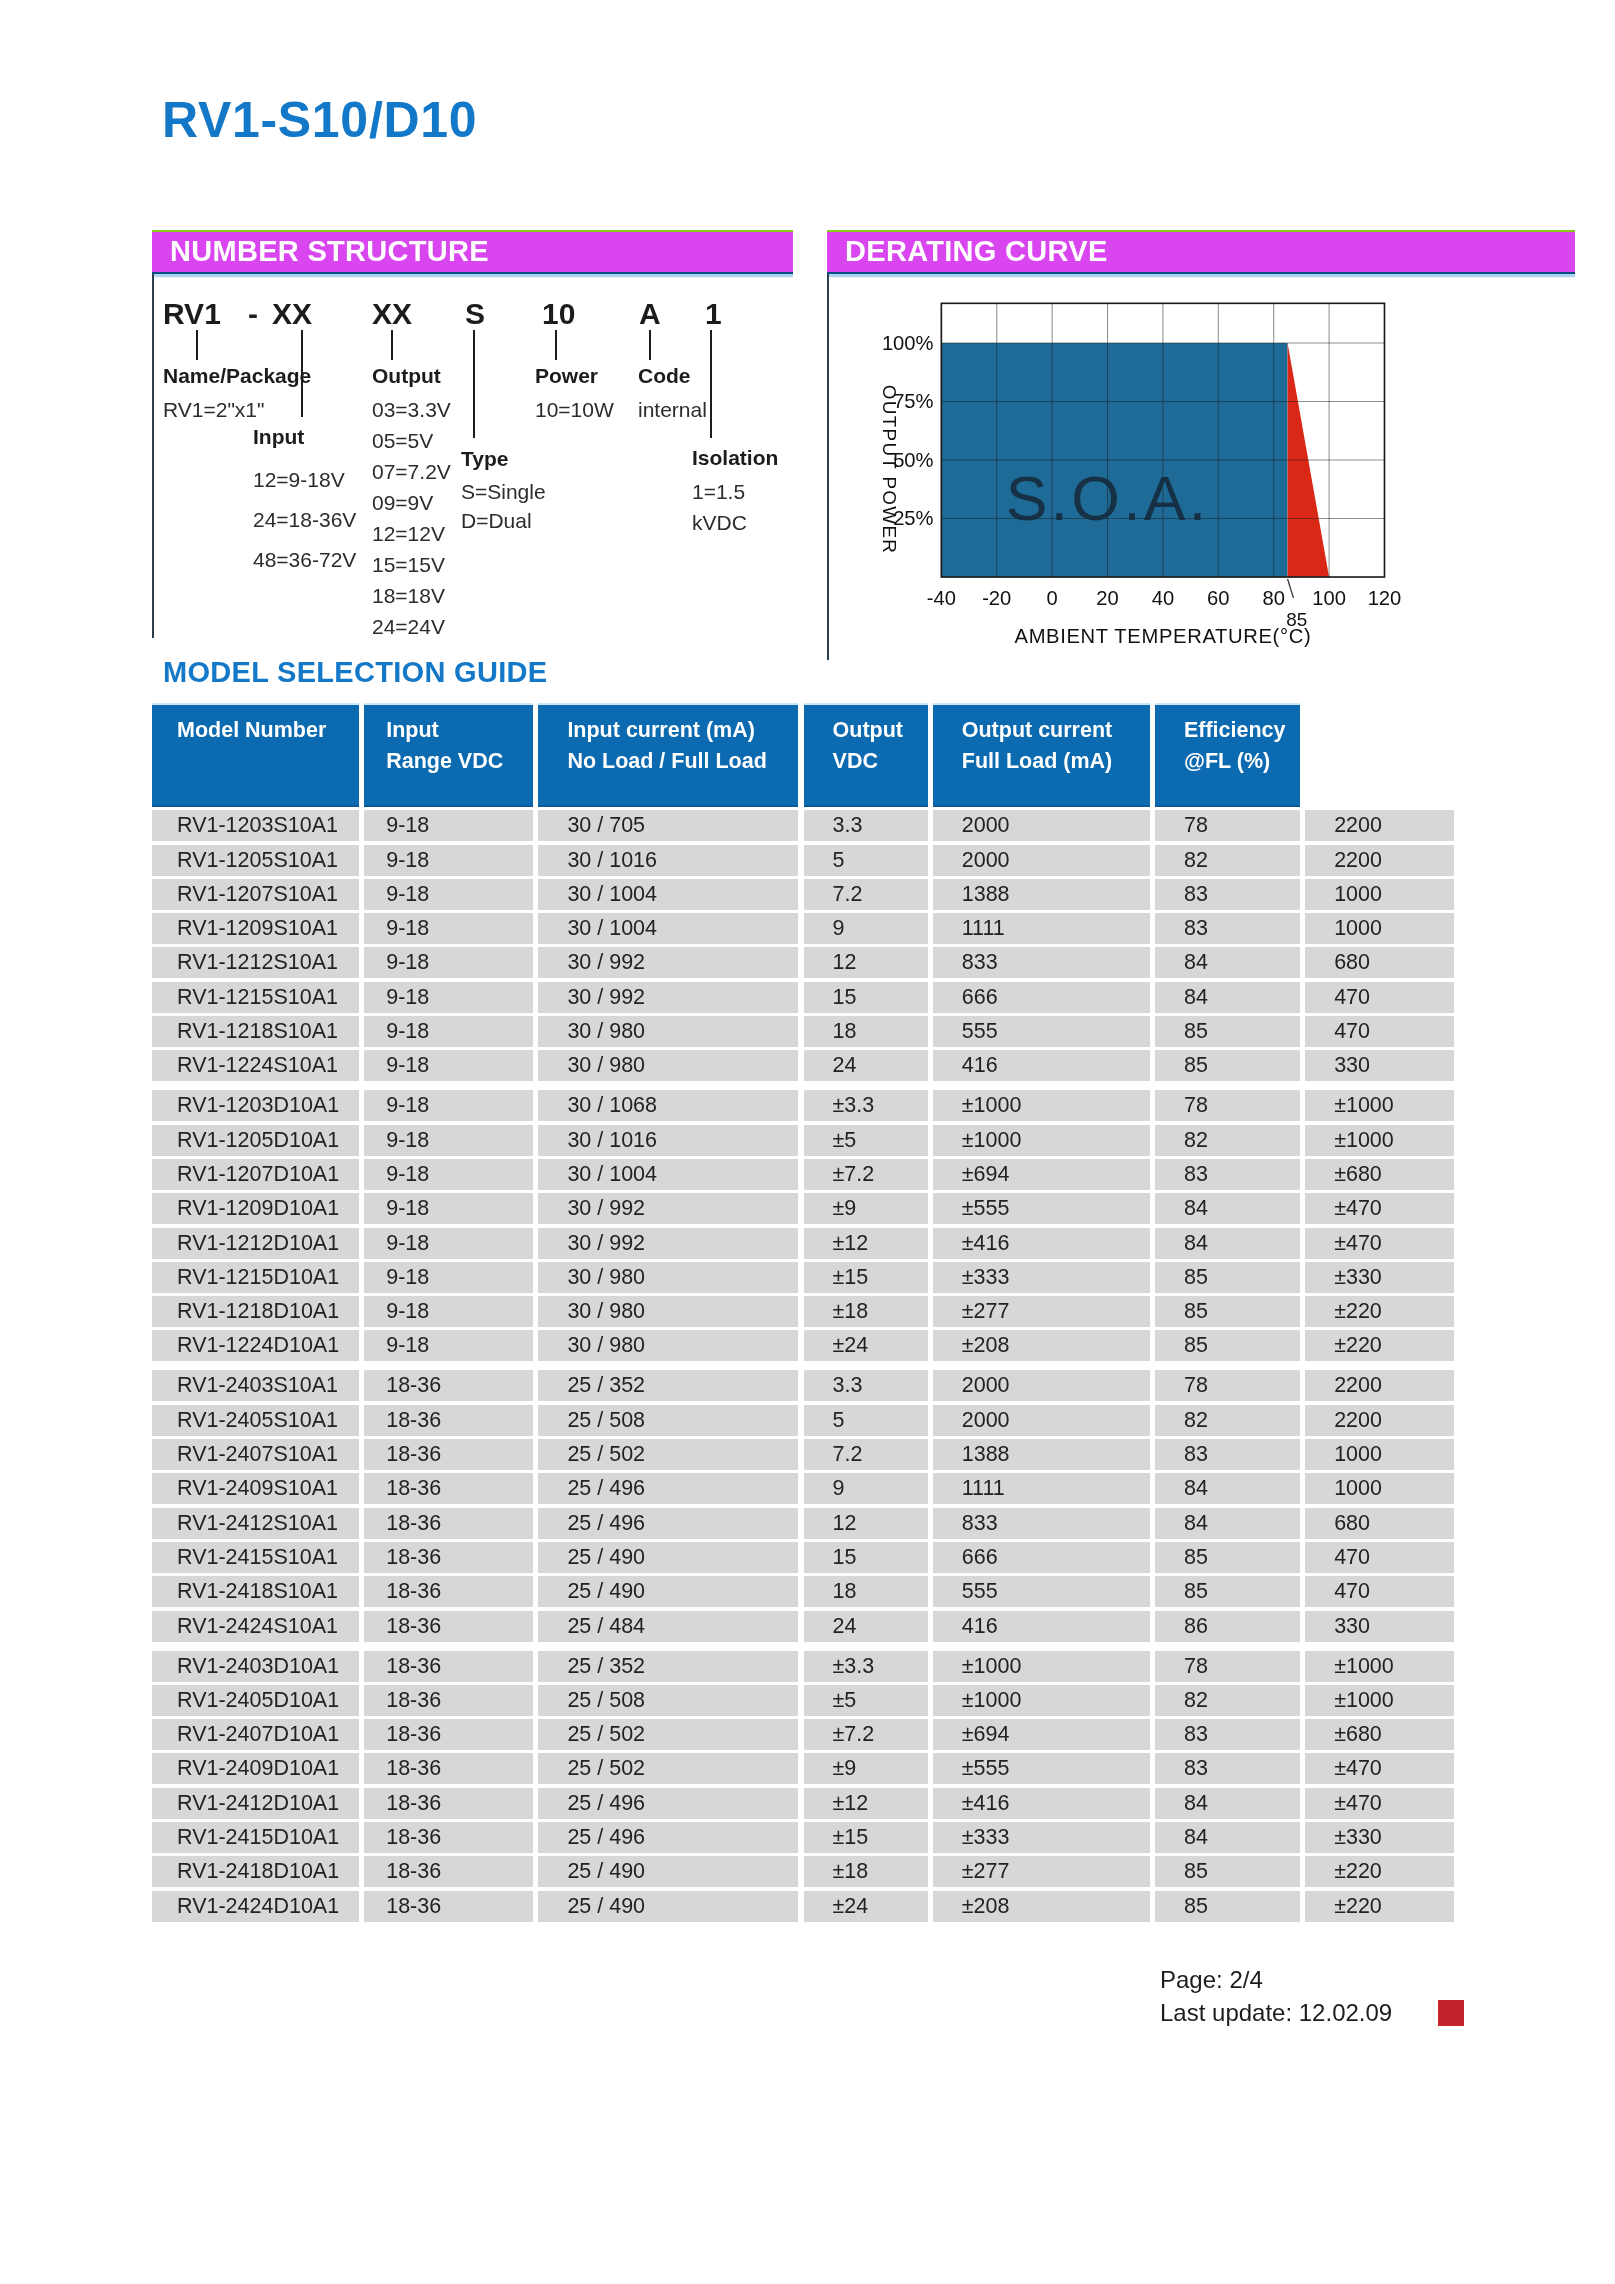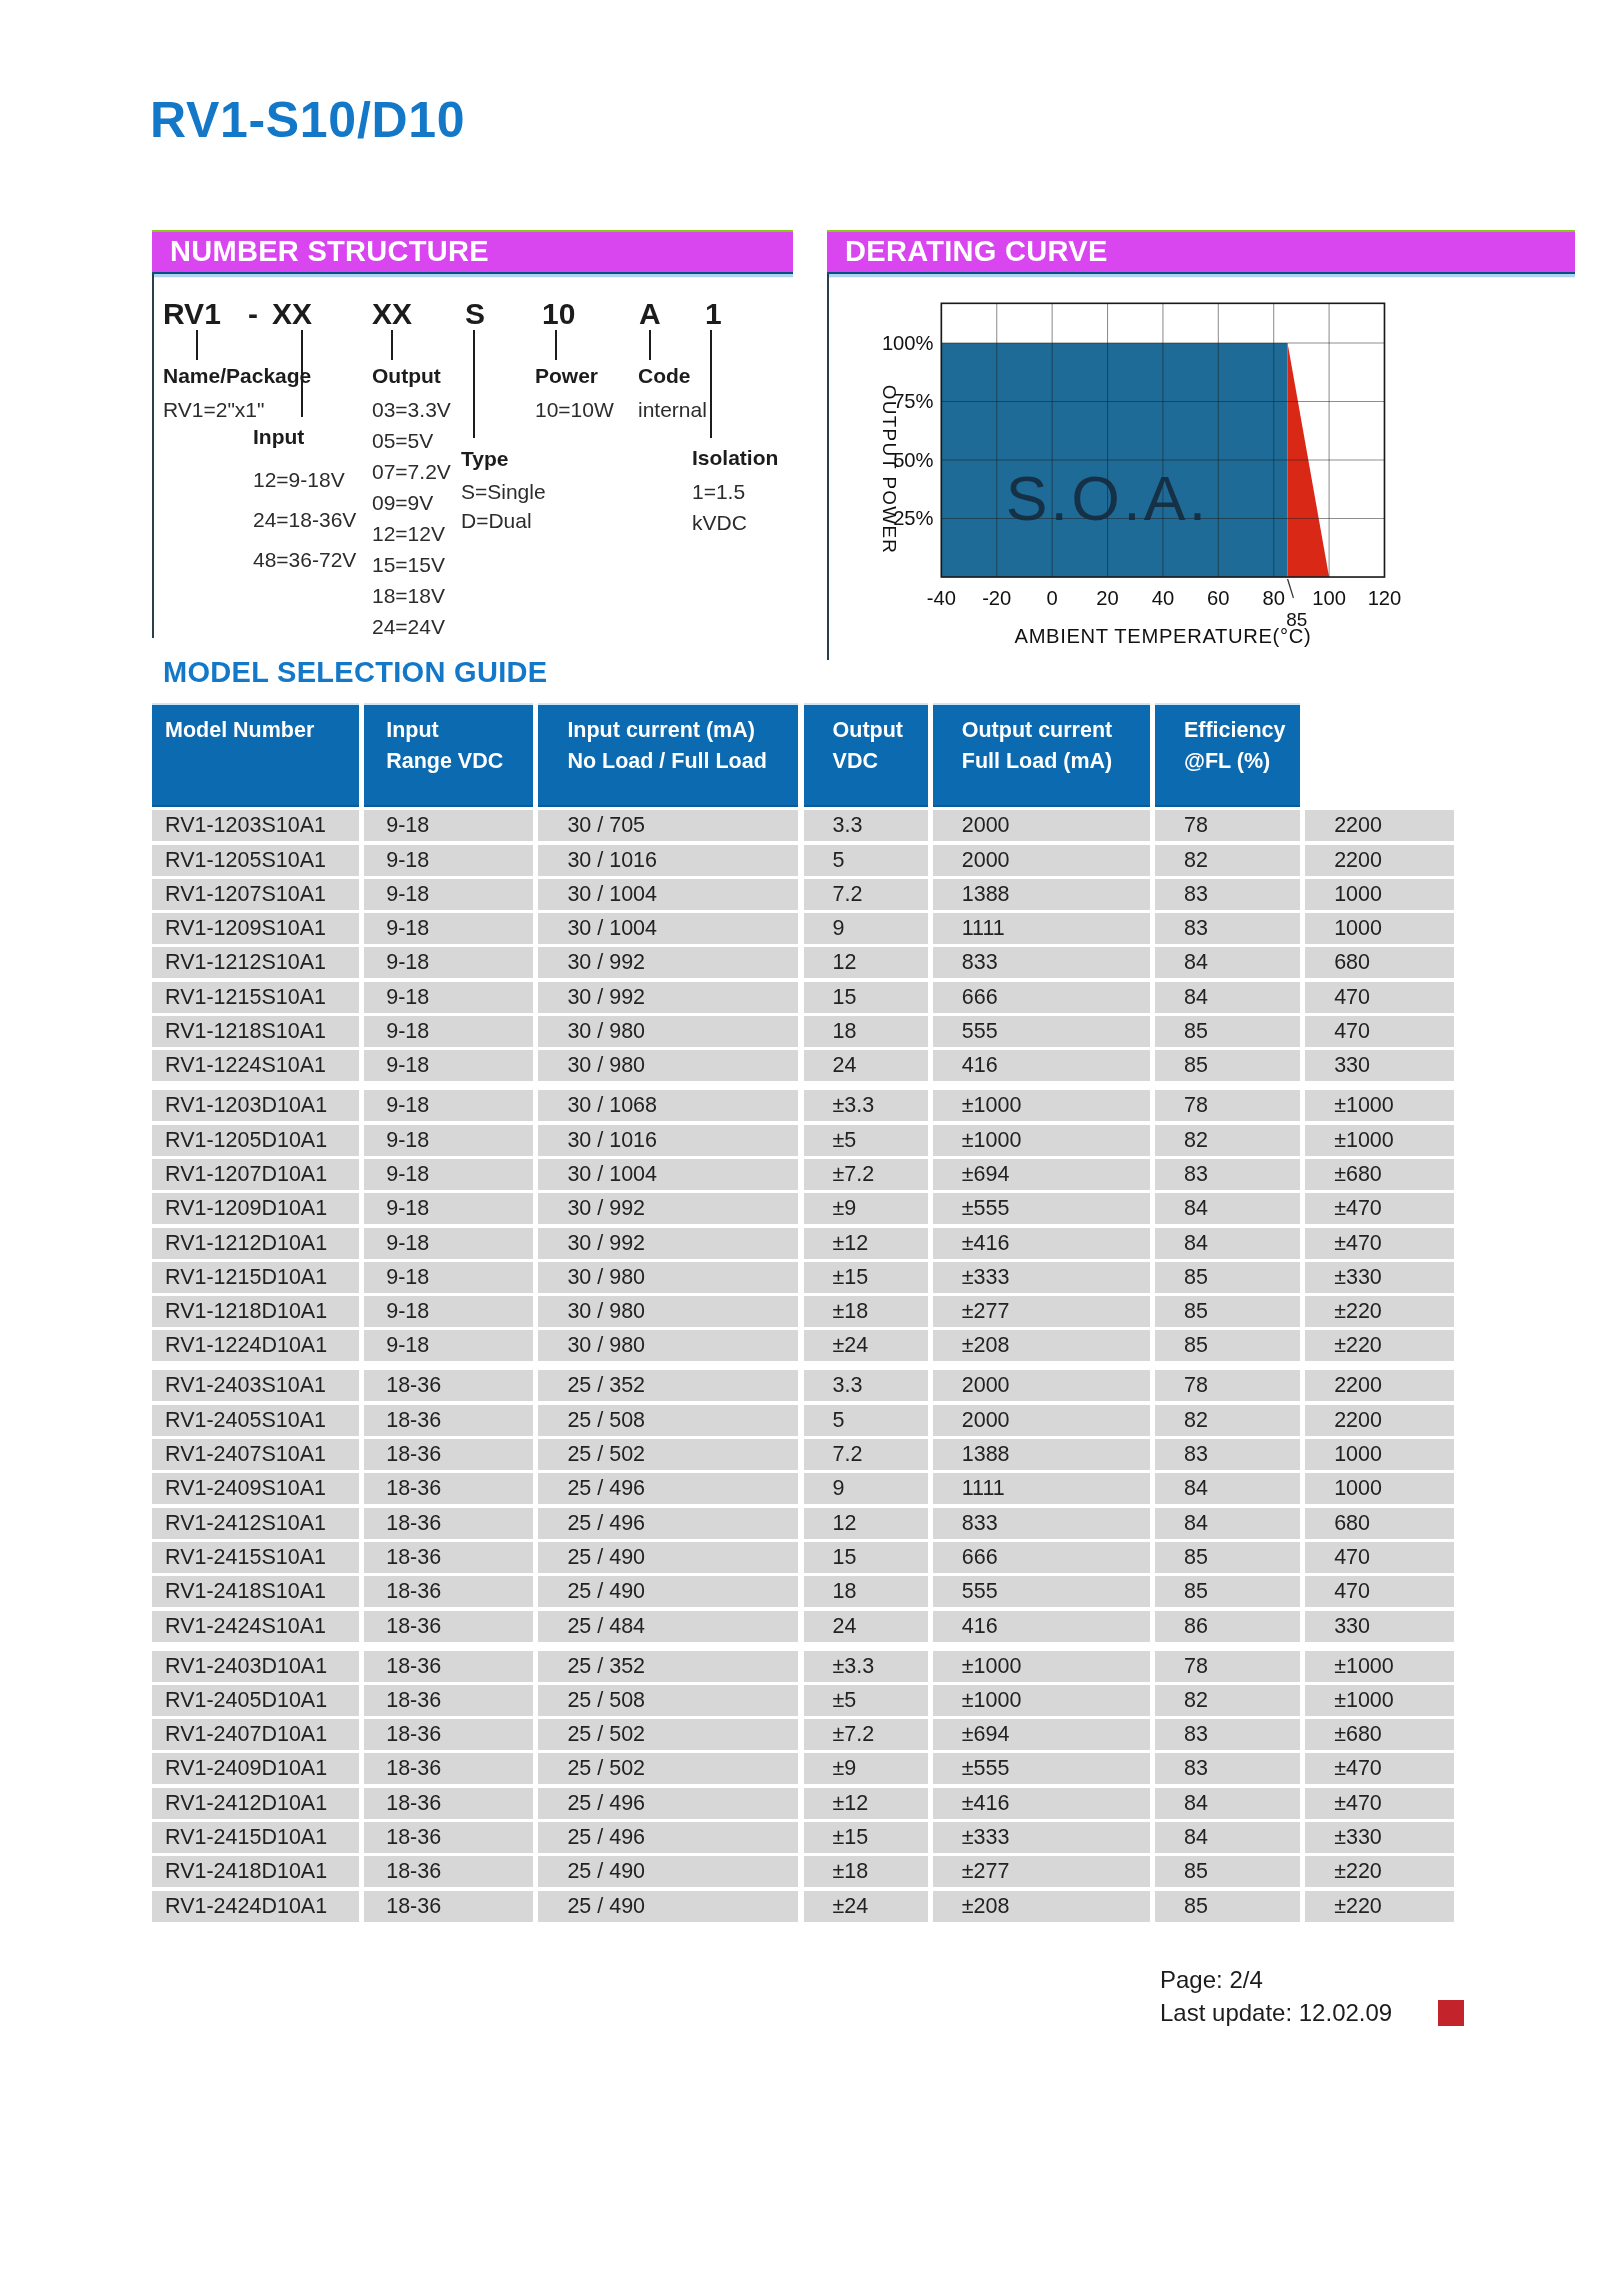--- a/index.html
+++ b/index.html
@@ -1,20 +1,20 @@
 <!DOCTYPE html>
 <html style="font-size:10.4px"><head>
 <meta charset="utf-8">
 <style>
   html,body{margin:0;padding:0;background:#ffffff;}
   .page{position:relative;width:1616px;height:2284px;background:#ffffff;
         font-family:"Liberation Sans",sans-serif;overflow:hidden;color:#222;}
 
   
-  .main-title{position:absolute;left:150px;top:91px;font-size:50px;font-weight:bold;
+  .main-title{position:absolute;left:162px;top:91px;font-size:50px;font-weight:bold;
               color:#1478c8;letter-spacing:0.7px;}
   .subtitle{position:absolute;left:163px;top:154px;font-size:27px;font-weight:bold;
             color:#1d61a8;line-height:34px;}
 
   
   .section{position:absolute;}
   .bar{box-sizing:border-box;height:44px;background:#d946ef;color:#ffffff;
        font-size:29px;font-weight:bold;line-height:37px;padding:1.3px 0 0 18px;
        border-top:2px solid #84cc16;border-bottom:2.6px solid #084f84;
        box-shadow:0 3.3px 0 rgba(150,198,232,.75);letter-spacing:0.3px;}
@@ -37,21 +37,21 @@
                color:#1478c8;letter-spacing:0.3px;text-align:right;}
   .mtable{position:absolute;left:152px;top:703px;width:1306px;}
   .trow{display:grid;grid-template-columns:207px 169px 260px 124px 217px 145px 149px;
         column-gap:5.2px;margin-bottom:3.3px;}
   .trow.group-break{margin-bottom:9px;}
   .hcell{box-sizing:border-box;height:104px;background:#0c6ab0;color:#ffffff;
          font-size:21.5px;font-weight:bold;line-height:31px;padding-top:10.4px;
          border-top:2.6px solid #cde7f6;border-bottom:2.6px solid #0a5c98;}
   .dcell{box-sizing:border-box;height:31px;line-height:31px;background:#d7d7d7;
          font-size:21.5px;color:#222;white-space:nowrap;}
-  .c1{padding-left:13px;} .c2{padding-left:22px;} .c3{padding-left:29px;}
+  .c1{padding-left:25px;} .c2{padding-left:22px;} .c3{padding-left:29px;}
   .c4{padding-left:29px;} .c5{padding-left:29px;} .c6{padding-left:29px;} .c7{padding-left:29px;}
 
   
   .chart-holder{position:absolute;left:0;top:44px;}
 
   
   .footer{position:absolute;left:1160px;top:1963px;font-size:24px;color:#1c1c1c;line-height:33px;}
   .red-square{position:absolute;left:1438px;top:2000px;width:26px;height:26px;background:#c3242b;}
 </style>
 </head>

